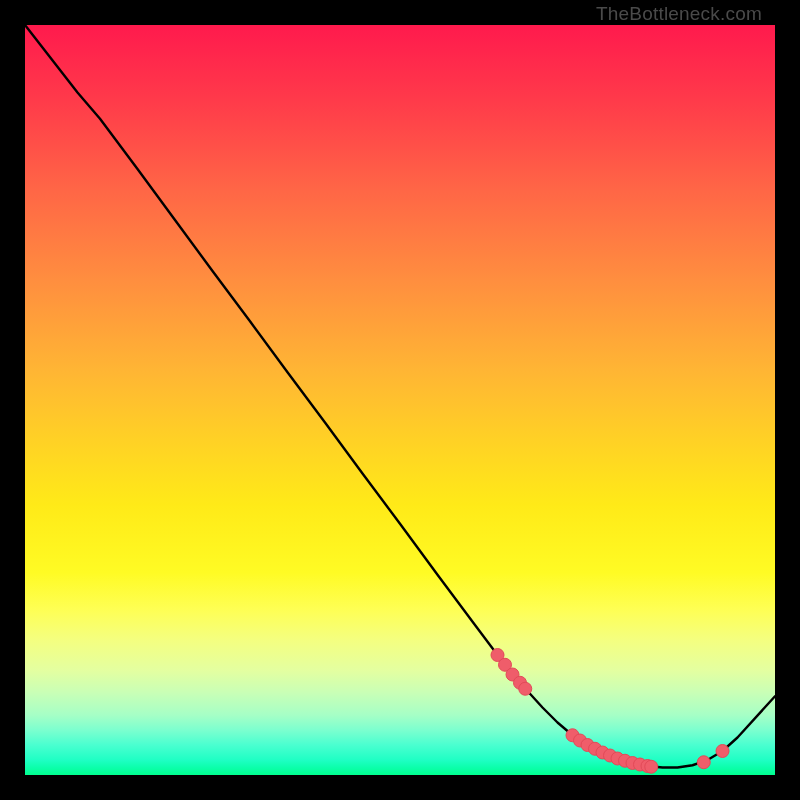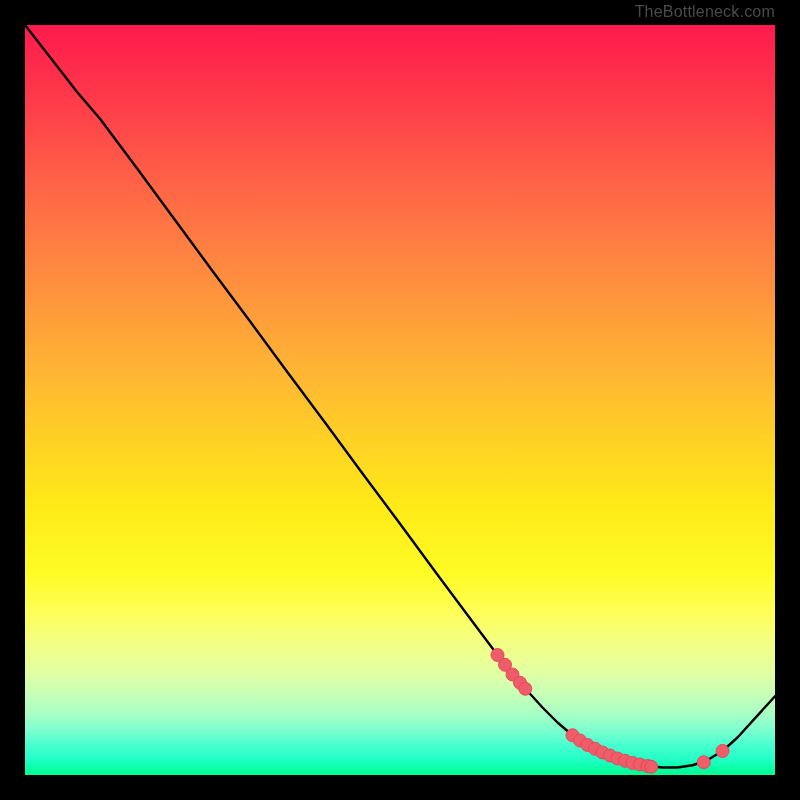--- a/index.html
+++ b/index.html
@@ -48,22 +48,22 @@
     position: absolute;
     left: 0;
     top: 0;
     width: 750px;
     height: 750px;
     overflow: visible;
   }
   .watermark {
     position: absolute;
     top: -22px;
-    right: 0px;
-    font-size: 16px;
+    right: 13px;
+    font-size: 19px;
     color: #4a4a4a;
     letter-spacing: 0.2px;
   }
 </style>
 </head>
 <body>
 
 <div class="frame">
   <div class="plot-area">
     <div class="watermark">TheBottleneck.com</div>

